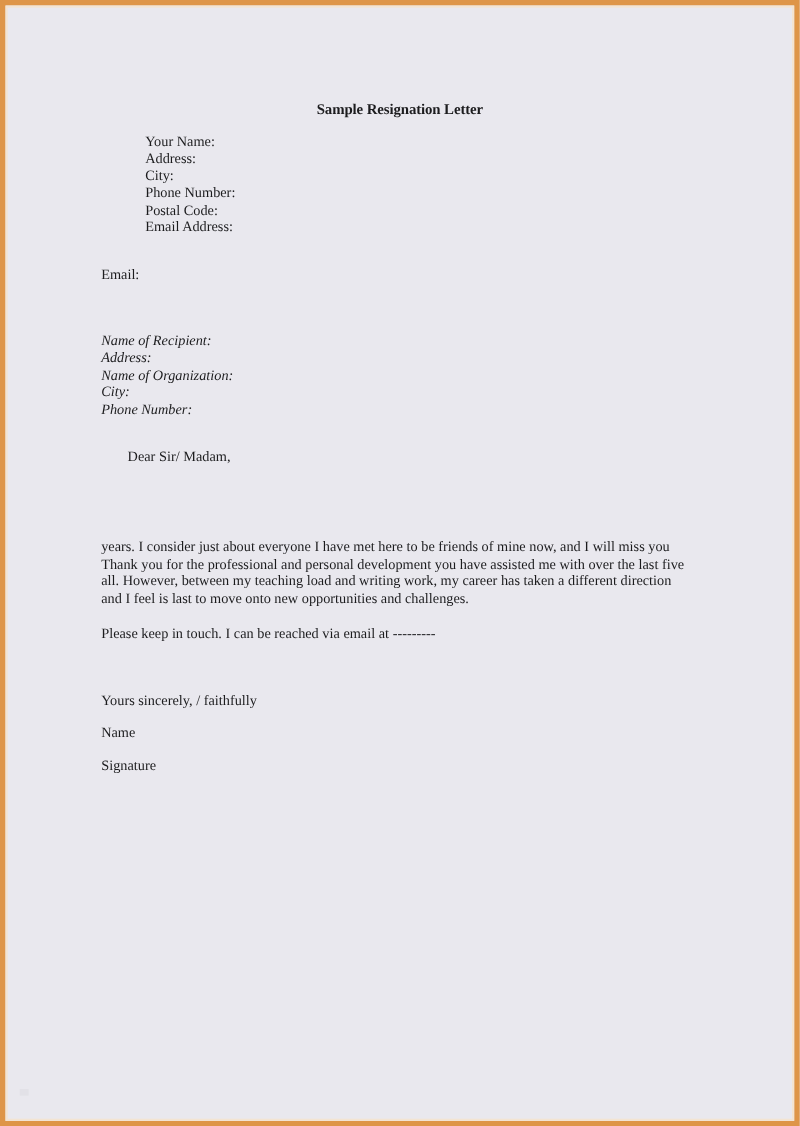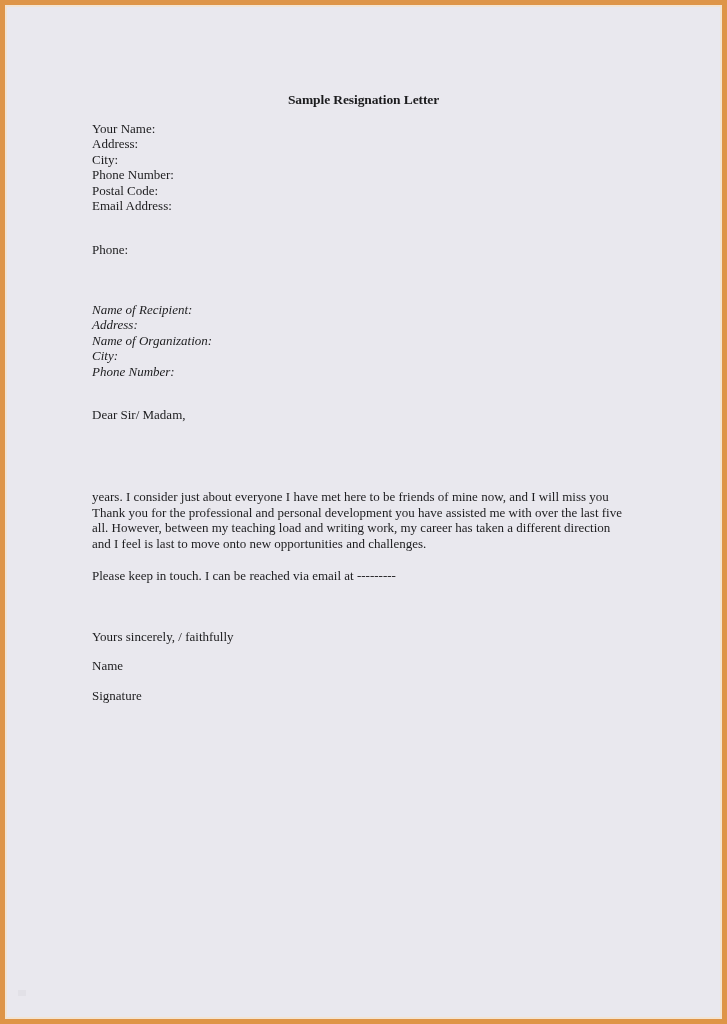--- a/index.html
+++ b/index.html
@@ -65,42 +65,42 @@
   </style>
 </head>
 <body>
 
 <div class="frame"></div>
 <div class="inner-edge"></div>
 
 <div class="page">
   <div class="title">Sample Resignation Letter</div>
 
-  <div class="block" style="top:121px;">
+  <div class="block" style="top:121px;margin-left:40px;">
     <div>Your Name:</div>
     <div>Address:</div>
     <div>City:</div>
     <div>Phone Number:</div>
     <div>Postal Code:</div>
     <div>Email Address:</div>
   </div>
 
   <div class="block" style="top:242px;">
-    <div>Phone:</div>
+    <div>Email:</div>
   </div>
 
   <div class="block" style="top:302px;font-style:italic;">
     <div>Name of Recipient:</div>
     <div>Address:</div>
     <div>Name of Organization:</div>
     <div>City:</div>
     <div>Phone Number:</div>
   </div>
 
-  <div class="block" style="top:407px;">
+  <div class="block" style="top:407px;margin-left:24px;">
     <div>Dear Sir/ Madam,</div>
   </div>
 
 
   <div class="para" style="top:489px;">
     <div>years. I consider just about everyone I have met here to be friends of mine now, and I will miss you</div>
     <div>Thank you for the professional and personal development you have assisted me with over the last five</div>
     <div>all. However, between my teaching load and writing work, my career has taken a different direction</div>
     <div>and I feel is last to move onto new opportunities and challenges.</div>
   </div>

